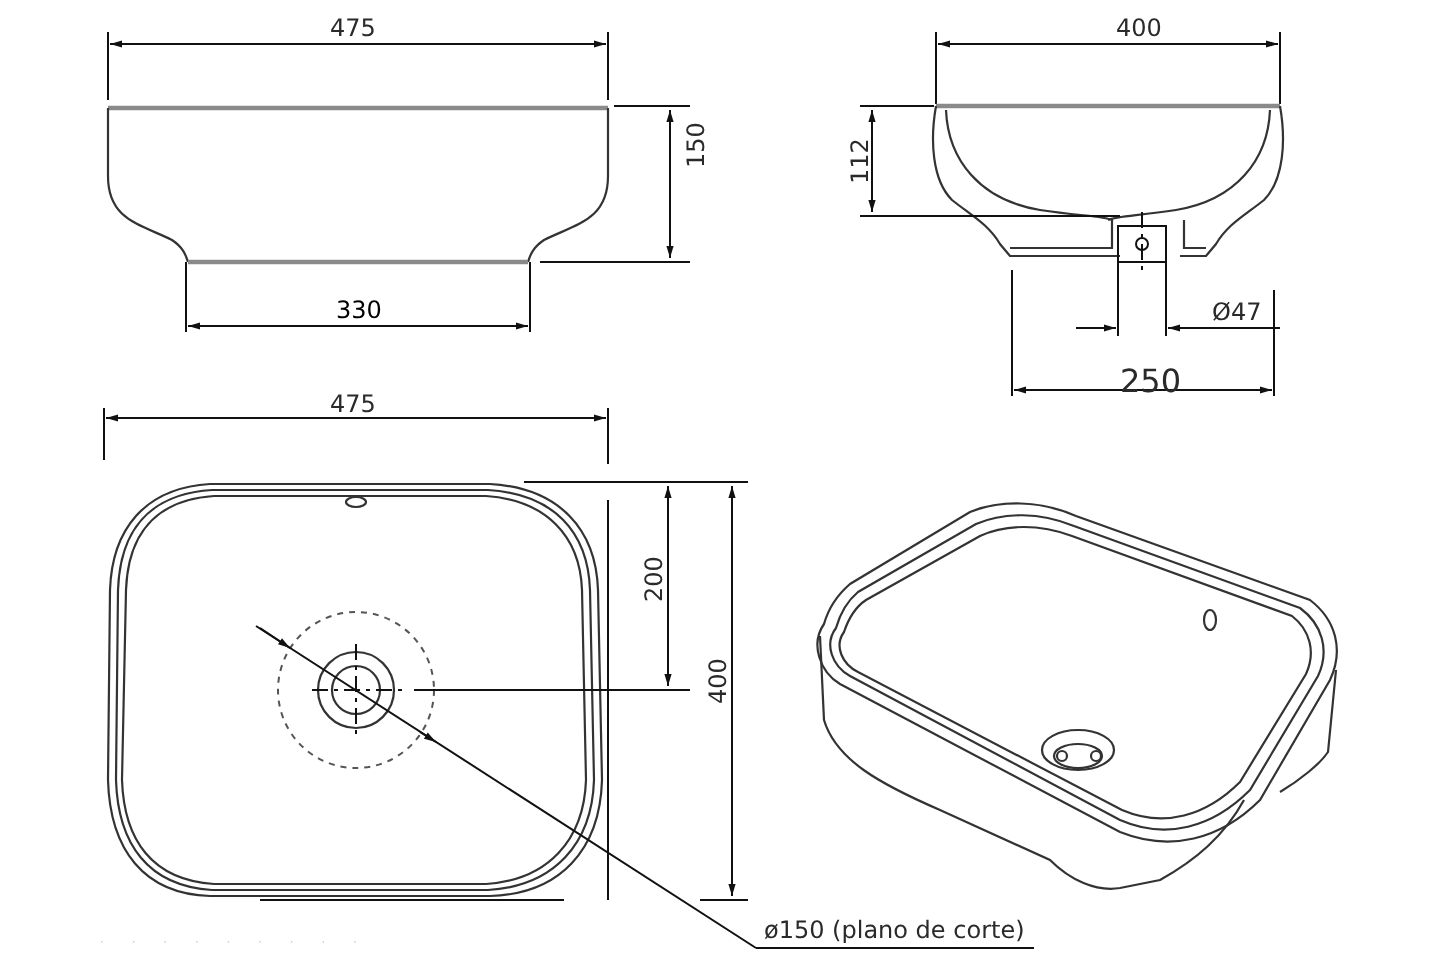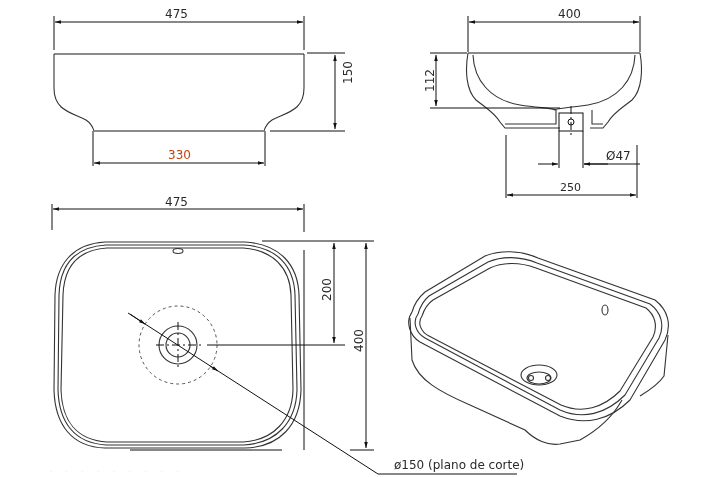--- a/index.html
+++ b/index.html
@@ -115,25 +115,25 @@
     <ellipse class="outline" cx="605" cy="310" rx="3" ry="5"></ellipse>
     <ellipse class="outline" cx="539" cy="375" rx="18" ry="10"></ellipse>
     <ellipse class="outline" cx="539" cy="378" rx="12" ry="6"></ellipse>
     <circle class="outline" cx="531" cy="378" r="2.5"></circle>
     <circle class="outline" cx="548" cy="378" r="2.5"></circle>
   </g>
 </svg>
 
 <div style="position:absolute;left:165px;top:7px;font-size:12px;color:#2a2a2a;">475</div>
 <div style="position:absolute;left:341px;top:84px;font-size:12px;color:#2a2a2a;transform:rotate(-90deg);transform-origin:left top;"><span>150</span></div>
-<div style="position:absolute;left:168px;top:148px;font-size:12px;color:#c2410c;">330</div>
+<div style="position:absolute;left:168px;top:148px;font-size:12px;color:#000000;">330</div>
 
 <div style="position:absolute;left:558px;top:7px;font-size:12px;color:#2a2a2a;">400</div>
 <div style="position:absolute;left:423px;top:92px;font-size:12px;color:#2a2a2a;transform:rotate(-90deg);transform-origin:left top;"><span>112</span></div>
 <div style="position:absolute;left:606px;top:149px;font-size:12px;color:#2a2a2a;text-align:right;">Ø47</div>
-<div style="position:absolute;left:560px;top:181px;font-size:11px;color:#2a2a2a;">250</div>
+<div style="position:absolute;left:560px;top:181px;font-size:16px;color:#2a2a2a;">250</div>
 
 <div style="position:absolute;left:165px;top:195px;font-size:12px;color:#2a2a2a;">475</div>
 <div style="position:absolute;left:320px;top:301px;font-size:12px;color:#2a2a2a;transform:rotate(-90deg);transform-origin:left top;"><span>200</span></div>
 <div style="position:absolute;left:352px;top:352px;font-size:12px;color:#2a2a2a;transform:rotate(-90deg);transform-origin:left top;"><span>400</span></div>
-<div style="position:absolute;left:382px;top:458px;font-size:12px;color:#2a2a2a;margin-left:12px;">ø150 (plano de corte)</div>
+<div style="position:absolute;left:382px;top:458px;font-size:12px;color:#2a2a2a;">ø150 (plano de corte)</div>
 
 <div style="position:absolute;left:50px;top:468px;font-size:6px;color:#c8c8c8;letter-spacing:6px;">·  ·  ·   ·   ·  ·  ·   ·  ·</div>
 
 </body></html>

